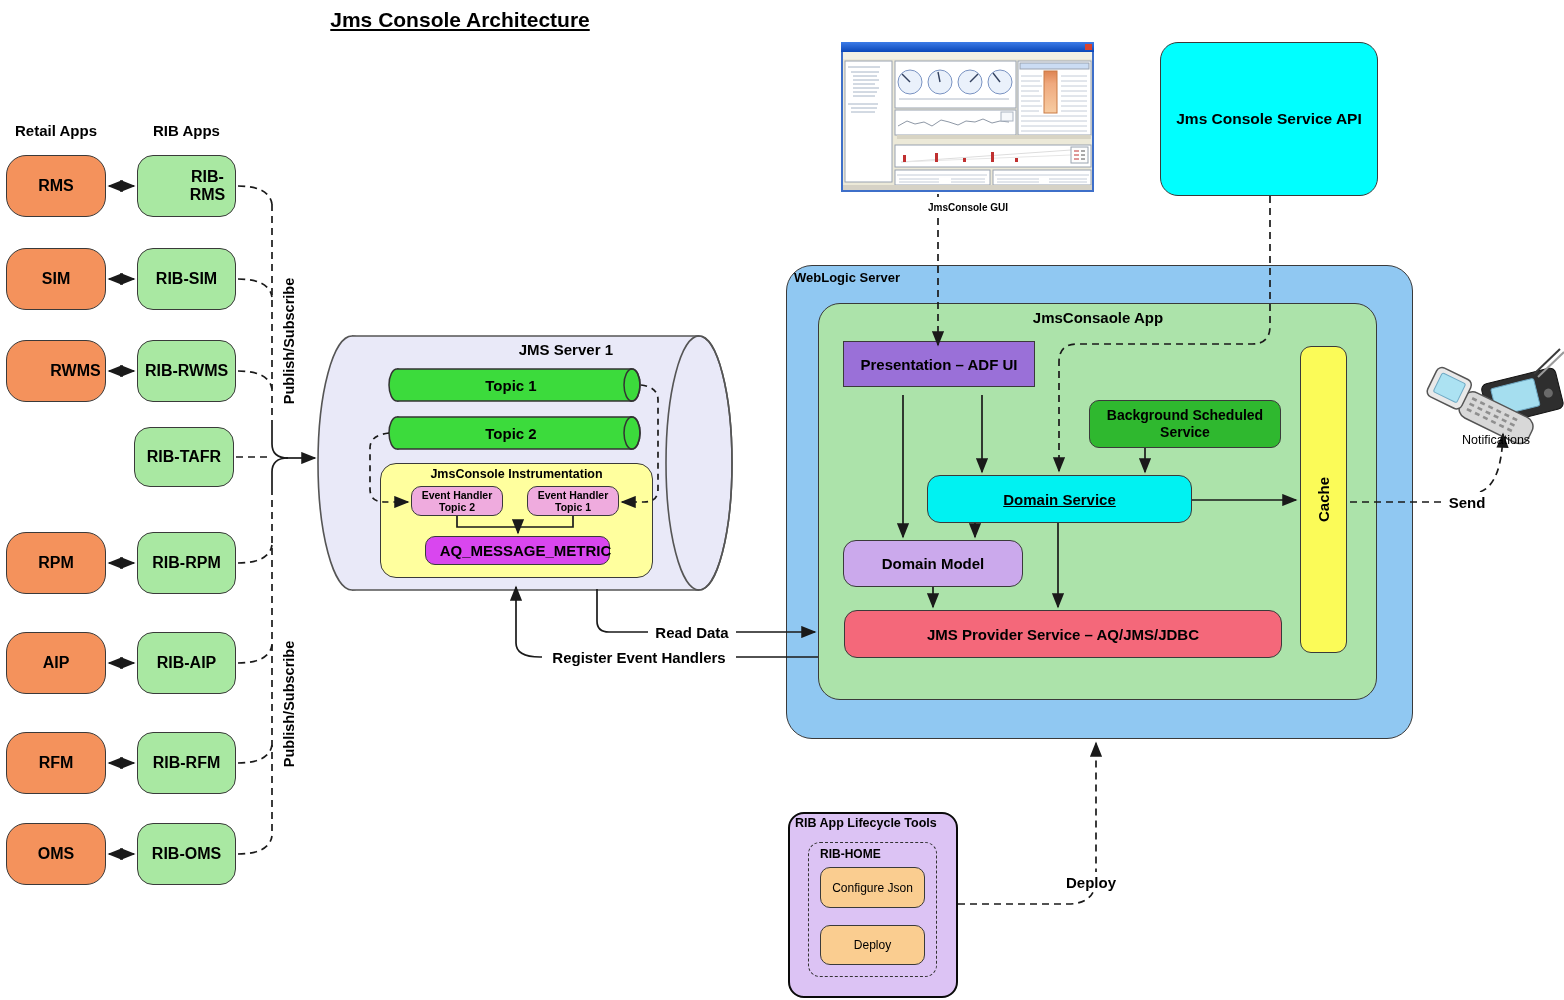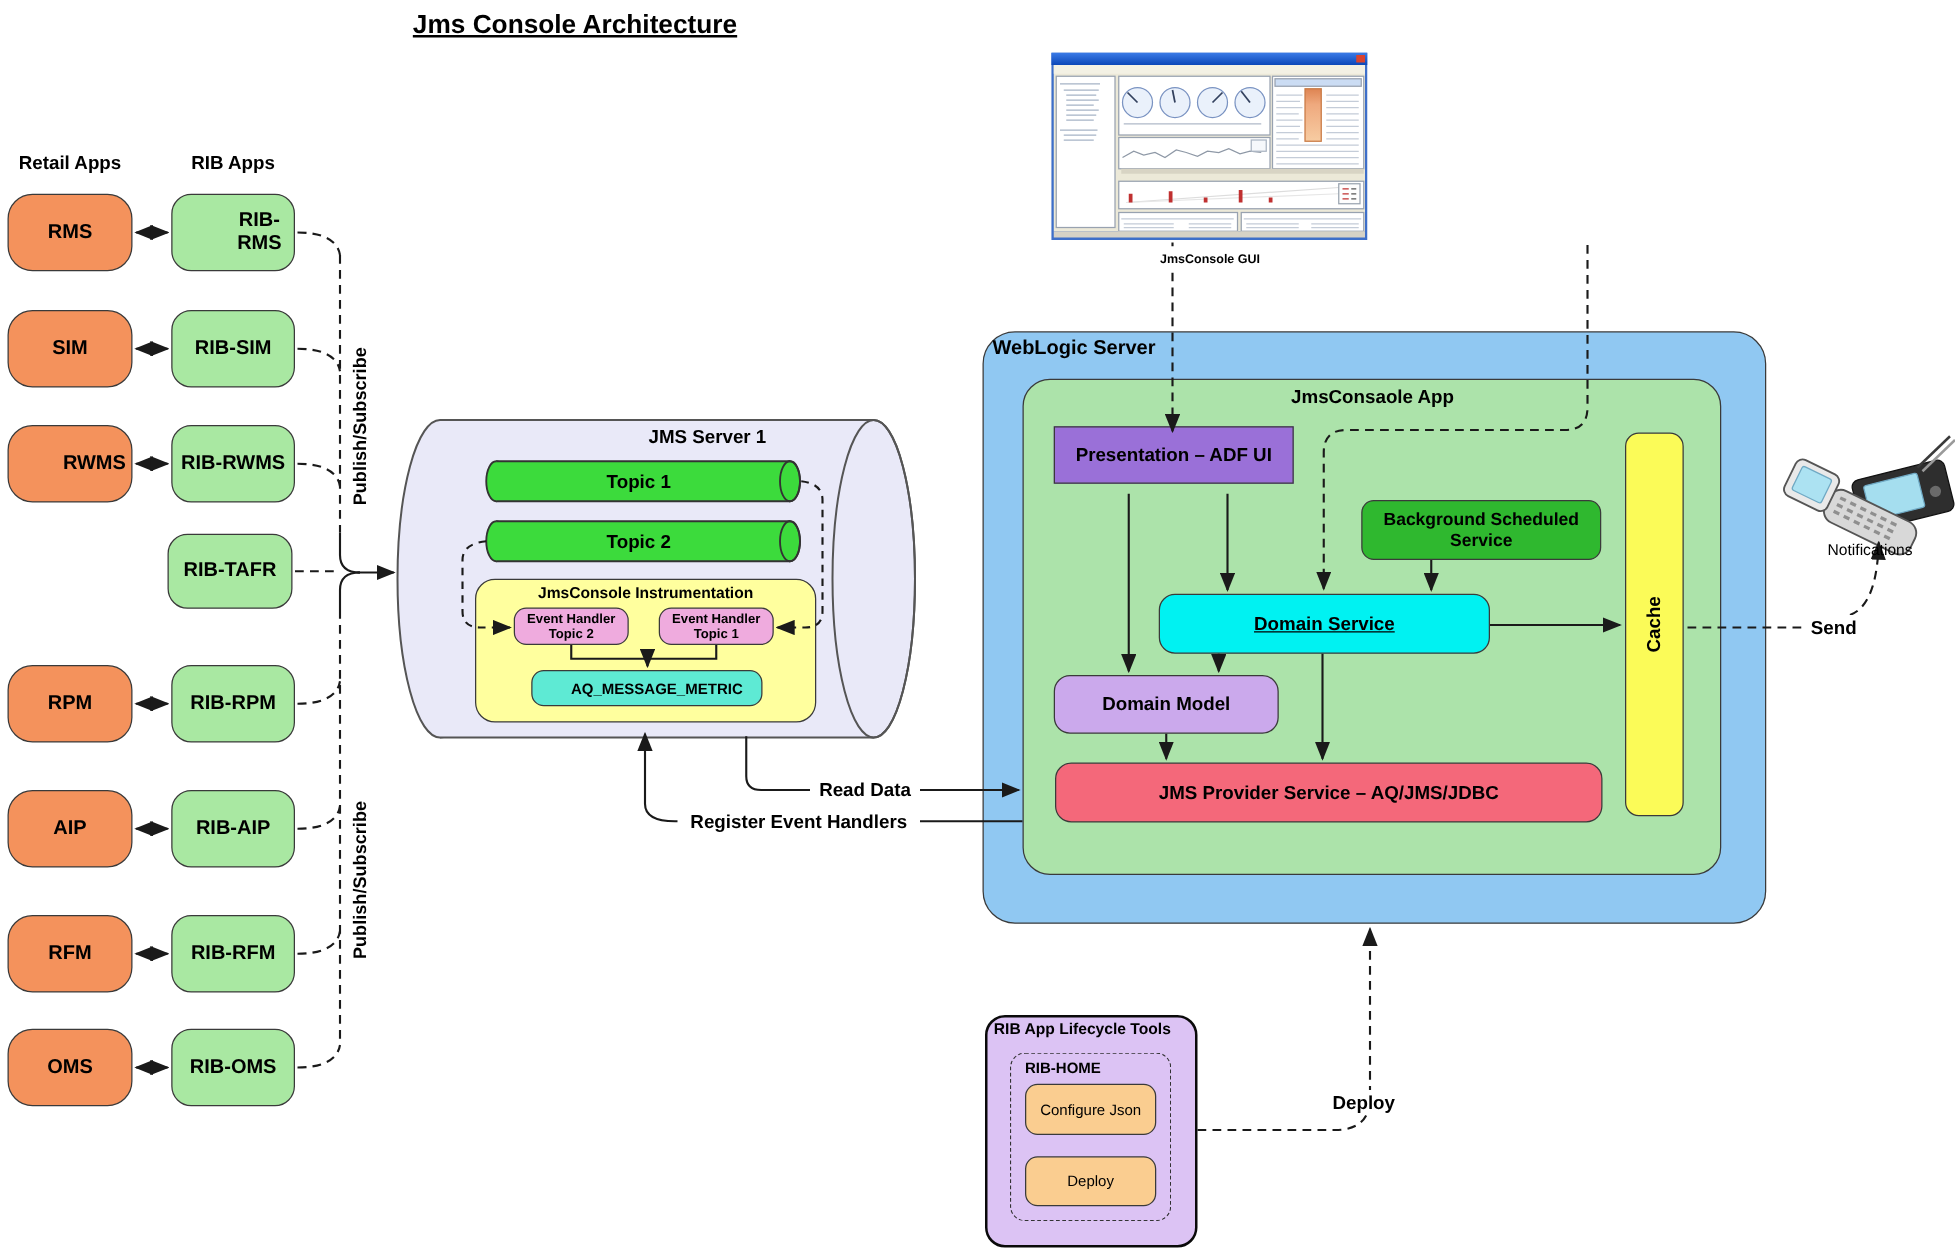--- a/index.html
+++ b/index.html
@@ -16,23 +16,23 @@
   .green{background:#A9E8A2;border-radius:16px;font-size:16px;}
   .vlabel{position:absolute;width:140px;height:18px;display:flex;align-items:center;justify-content:center;
           font-weight:bold;font-size:14.5px;transform:rotate(-90deg);white-space:nowrap;}
   .cyl-title{position:absolute;font-weight:bold;font-size:15px;text-align:right;}
   .topic-label{position:absolute;left:389px;width:244px;height:30px;display:flex;align-items:center;
                justify-content:center;font-weight:bold;font-size:15px;}
   .instr{left:380px;top:463px;width:273px;height:115px;background:#FFFF9E;border-radius:16px;
          align-items:flex-start;}
   .instr-title{position:absolute;left:390px;top:467px;width:253px;text-align:center;font-size:12.5px;font-weight:bold;}
   .eh{background:#EFABDE;border-radius:10px;flex-direction:column;font-size:10.5px;line-height:1.15;border-width:1.4px;}
-  .aq{left:425px;top:536px;width:185px;height:29px;background:#5eead4;border-radius:10px;font-size:12px;border-width:1.4px;padding-left:16px;}
+  .aq{left:425px;top:536px;width:185px;height:29px;background:#d946ef;border-radius:10px;font-size:15px;border-width:1.4px;padding-left:16px;}
   .weblogic{left:786px;top:265px;width:627px;height:474px;background:#90C8F2;border-radius:26px;}
-  .wl-label{position:absolute;left:794px;top:270px;font-size:16px;font-weight:bold;}
+  .wl-label{position:absolute;left:794px;top:270px;font-size:13px;font-weight:bold;}
   .appbox{left:818px;top:303px;width:559px;height:397px;background:#ACE3AA;border-radius:22px;border-width:1.4px;}
   .app-label{position:absolute;left:948px;top:309px;width:300px;text-align:center;font-size:15px;font-weight:bold;}
   .presentation{left:843px;top:341px;width:192px;height:46px;background:#9A70D8;border-radius:0;font-size:15px;}
   .bss{left:1089px;top:400px;width:192px;height:48px;background:#2FB82F;border-radius:10px;font-size:14px;
        flex-direction:column;line-height:1.2;}
   .dservice{left:927px;top:475px;width:265px;height:48px;background:#00F2F2;border-radius:13px;font-size:15px;text-decoration:underline;}
   .dmodel{left:843px;top:540px;width:180px;height:47px;background:#CBA9EC;border-radius:13px;font-size:15px;}
   .provider{left:844px;top:610px;width:438px;height:48px;background:#F4687A;border-radius:13px;font-size:15px;}
   .cache{left:1300px;top:346px;width:47px;height:307px;background:#FBFB58;border-radius:11px;}
   .cache span{transform:rotate(-90deg);white-space:nowrap;font-size:15px;font-weight:bold;}
@@ -202,20 +202,21 @@
         <rect x="174" y="116" width="3" height="4"></rect>
       </g>
       <rect x="230" y="105" width="17" height="16" fill="#FDFDFD" stroke="#9aa4b0"></rect>
       <path d="M233,109 h5 M233,113 h5 M233,117 h5" stroke="#C03030"></path>
       <path d="M240,109 h4 M240,113 h4 M240,117 h4" stroke="#555"></path>
       <path d="M56,133 h90 M58,137 h40 M110,137 h34 M58,140 h40 M110,140 h34 M154,133 h94 M156,137 h42 M208,137 h38 M156,140 h42 M208,140 h38" stroke="#C4CCD8" fill="none"></path>
       <rect x="2" y="143" width="249" height="5" fill="#D6D2C6"></rect>
     </svg>
   </div>
 
+  <div class="box api">Jms Console Service API</div>
 
   <div class="box weblogic"></div>
   <div class="wl-label">WebLogic Server</div>
   <div class="box appbox"></div>
   <div class="app-label">JmsConsaole App</div>
 
   <div class="box presentation">Presentation – ADF UI</div>
   <div class="box bss">
     <span>Background Scheduled</span>
     <span>Service</span>

